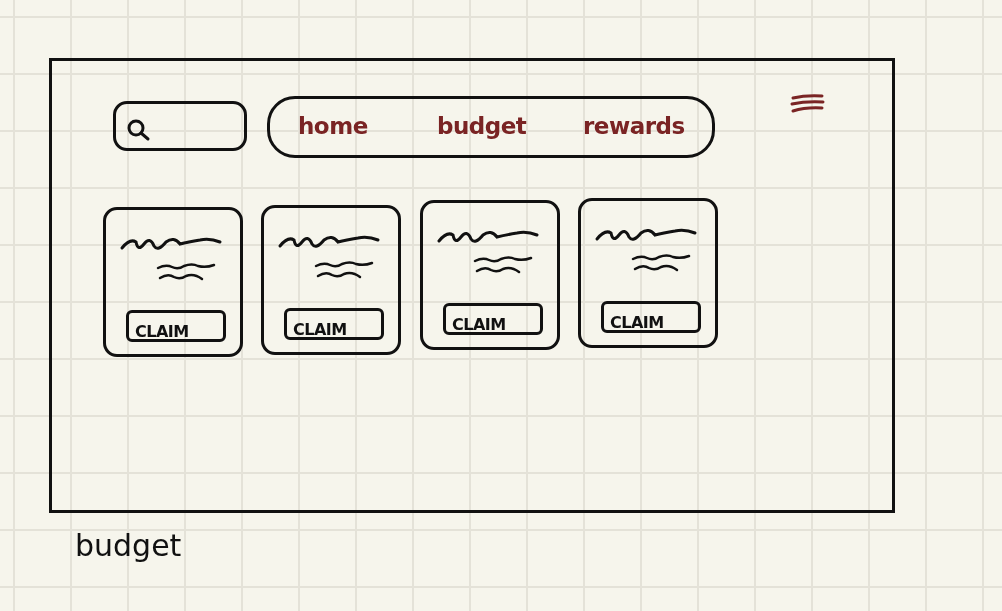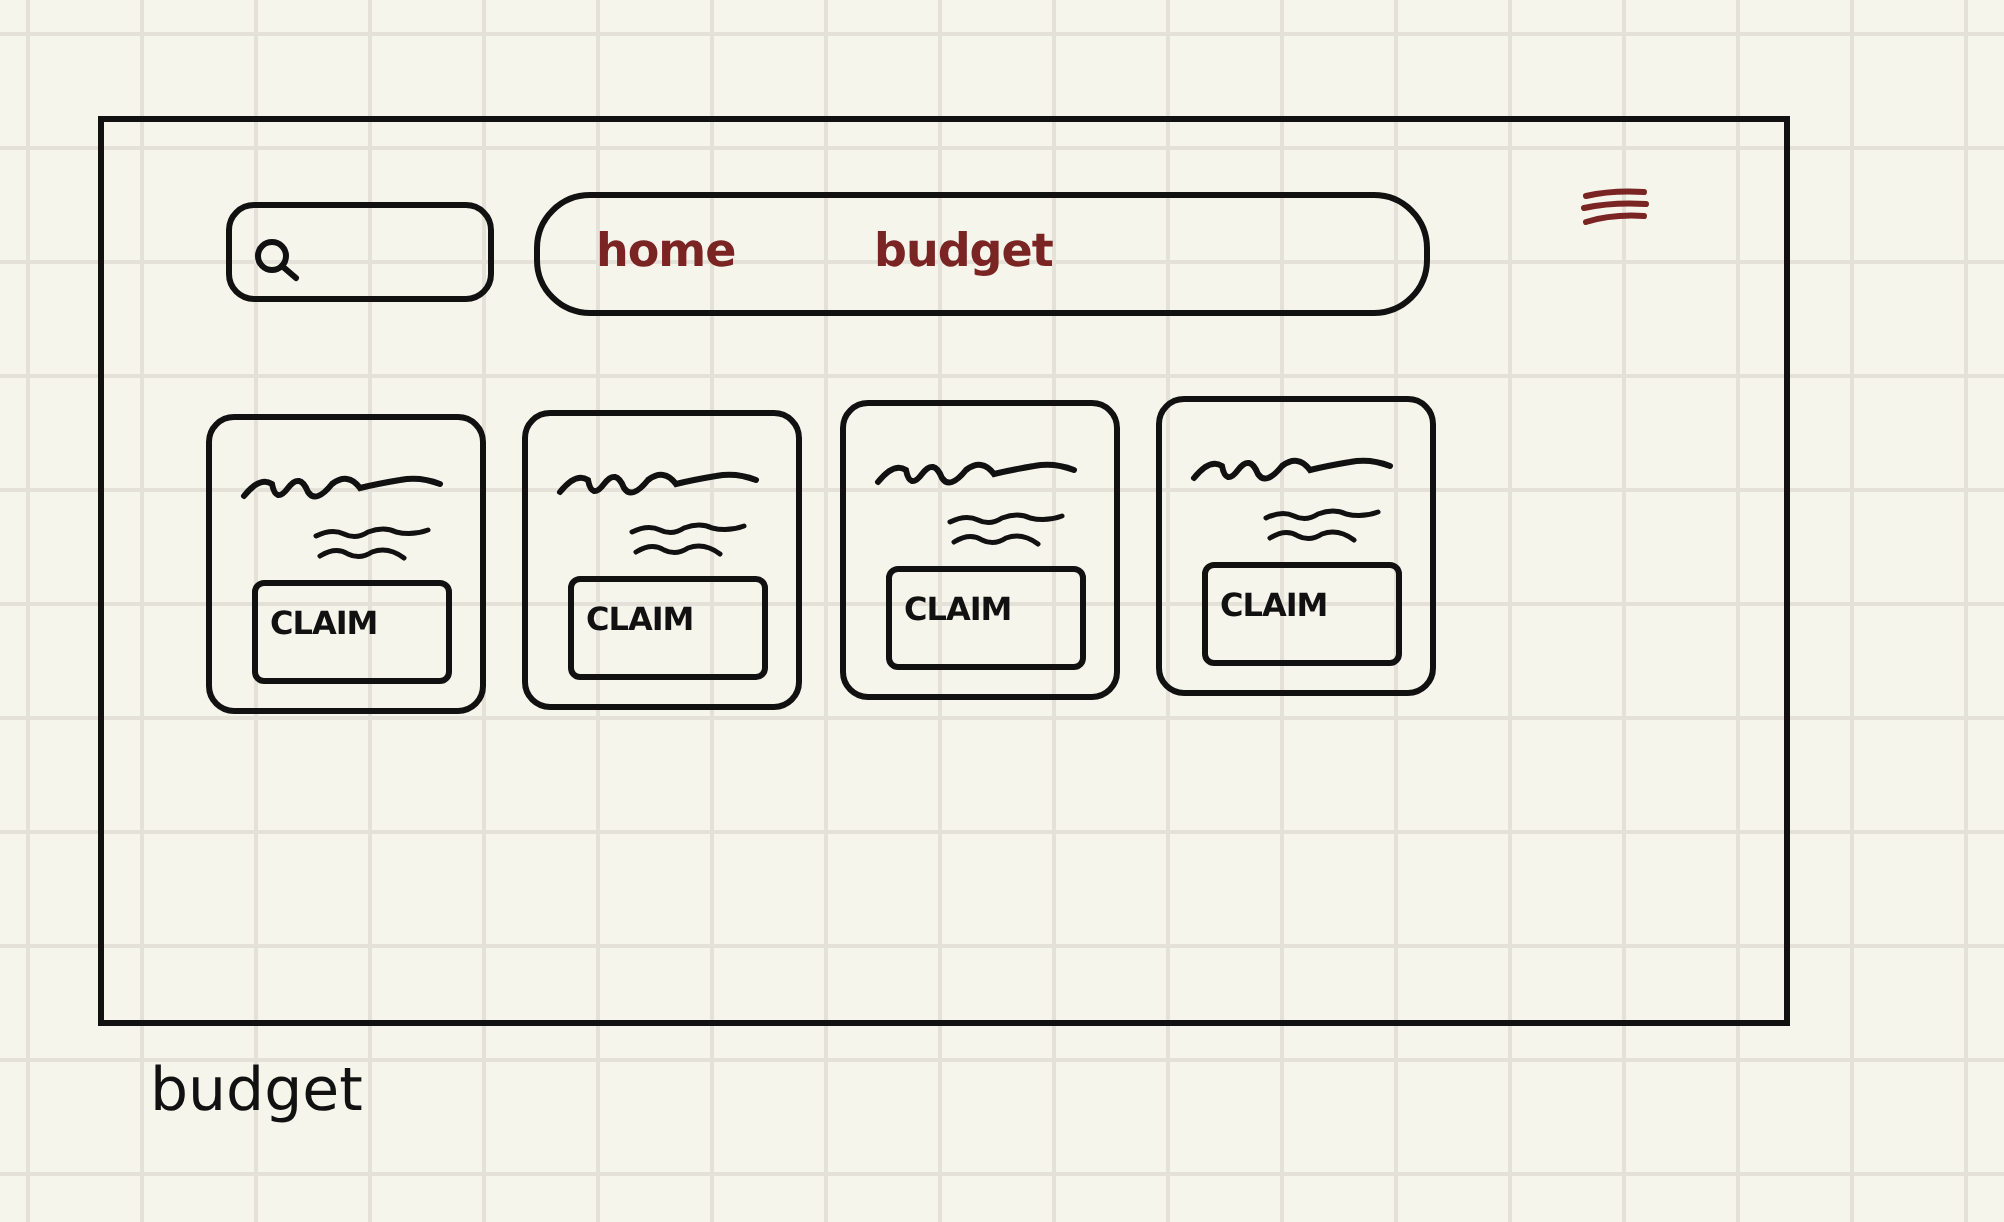--- a/index.html
+++ b/index.html
@@ -30,21 +30,21 @@
     position:absolute; top:14px; color:#7a2424; font-size:23px;
     font-family:"DejaVu Sans", sans-serif; font-weight:bold; letter-spacing:-0.5px;
   }
   .menu { position:absolute; left:790px; top:93px; }
   .card {
     position:absolute; width:140px; height:150px;
     border:3px solid #111; border-radius:14px; box-sizing:border-box;
   }
   .card svg.squig { position:absolute; left:12px; top:22px; }
   .claim {
-    position:absolute; left:20px; bottom:12px; width:100px; height:52px;
+    position:absolute; left:20px; bottom:12px; width:100px; height:32px;
     border:3px solid #111; border-radius:6px; box-sizing:border-box;
     font-size:16px; font-weight:bold; color:#111; padding:9px 0 0 6px;
     letter-spacing:-0.5px; font-family:"DejaVu Sans", sans-serif;
   }
   .caption {
     position:absolute; left:75px; top:528px; font-size:30px; color:#111;
     font-family:"DejaVu Sans", sans-serif;
   }
 </style>
 </head>
@@ -55,20 +55,21 @@
 <div class="search">
   <svg width="30" height="30" viewBox="0 0 30 30">
     <circle cx="11" cy="12" r="7" fill="none" stroke="#111" stroke-width="3"></circle>
     <line x1="16" y1="17" x2="23" y2="23" stroke="#111" stroke-width="3" stroke-linecap="round"></line>
   </svg>
 </div>
 
 <div class="nav">
   <span class="nav-item" style="left:28px">home</span>
   <span class="nav-item" style="left:167px">budget</span>
+  <span class="nav-item" style="left:313px">rewards</span>
 </div>
 
 <svg class="menu" width="36" height="24" viewBox="0 0 36 24">
   <path d="M3 5 Q16 2 32 3" stroke="#7a2424" stroke-width="3" fill="none" stroke-linecap="round"></path>
   <path d="M2 11 Q16 8 33 9" stroke="#7a2424" stroke-width="3" fill="none" stroke-linecap="round"></path>
   <path d="M3 18 Q16 14 32 15" stroke="#7a2424" stroke-width="3" fill="none" stroke-linecap="round"></path>
 </svg>
 
 <div class="card" style="left:103px; top:207px;">
   <svg class="squig" width="110" height="60" viewBox="0 0 110 60">

